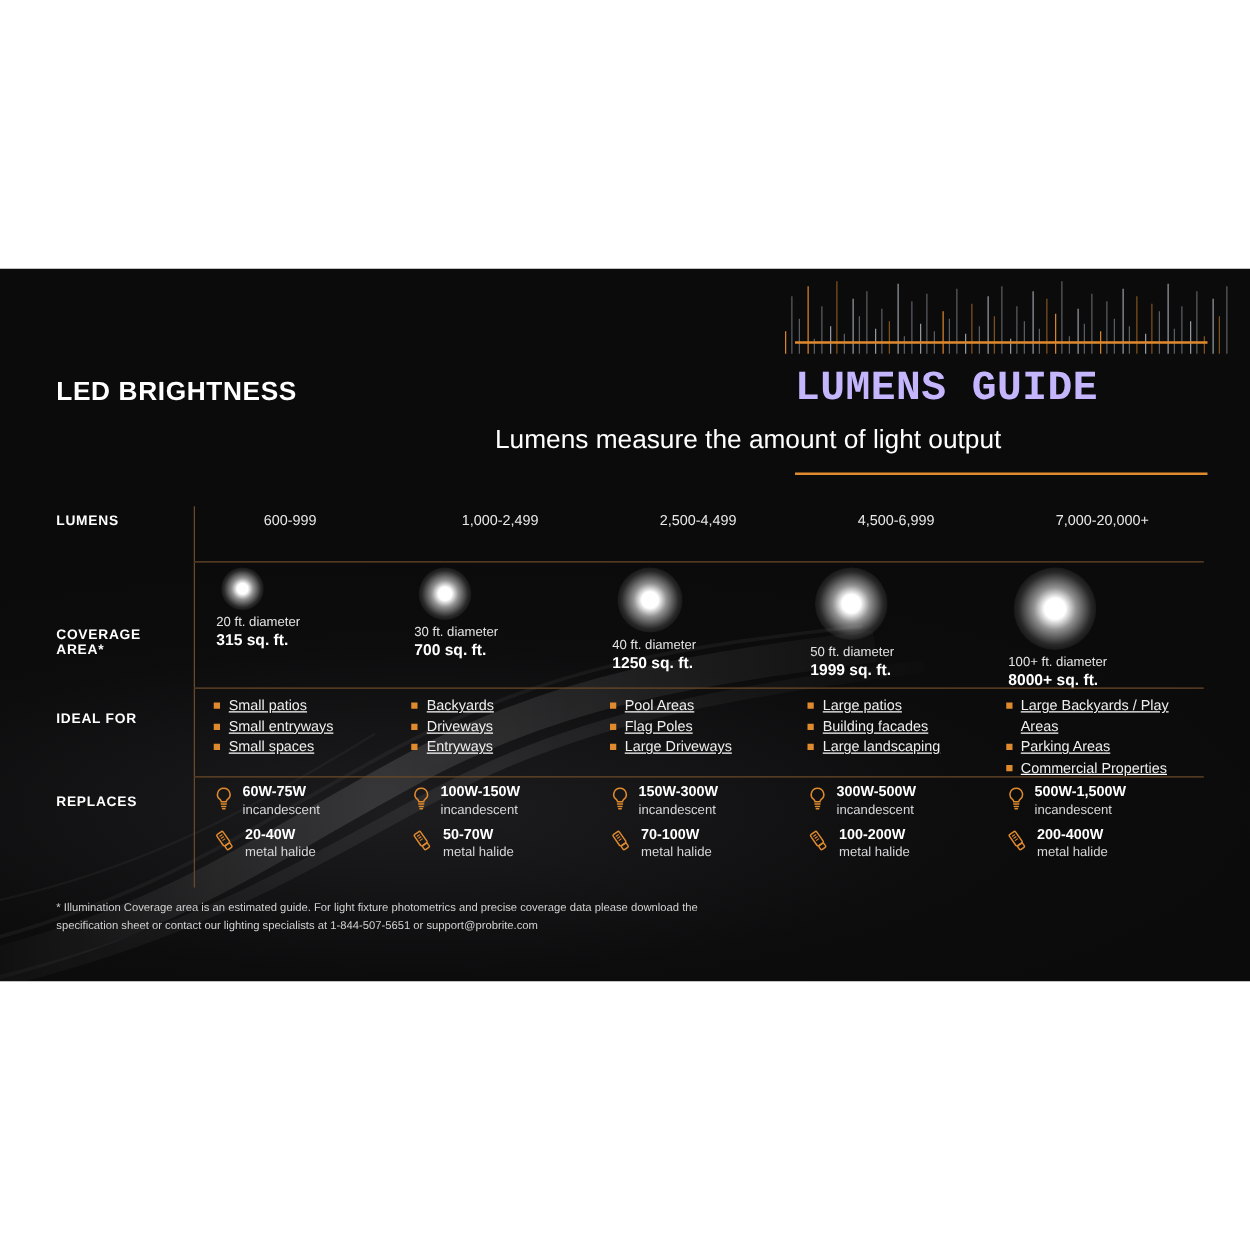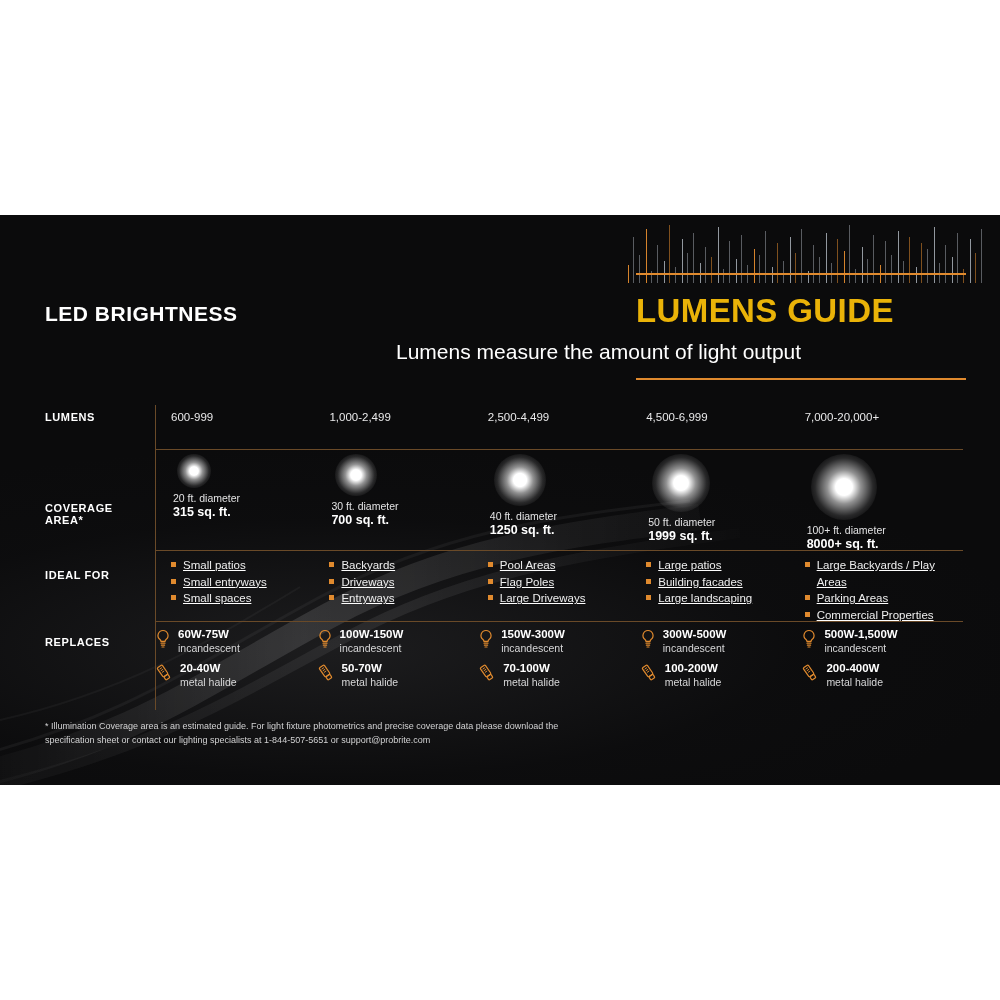--- a/index.html
+++ b/index.html
@@ -75,23 +75,24 @@
   .title-right {
     position: absolute;
     left: 636px;
     top: 78px;
     width: 330px;
   }
   .title-right .main {
     font-size: 33px;
     font-weight: bold;
     letter-spacing: .4px;
-    color: #eab308;
+    color: #c4b5fd;
     line-height: 1.1;
     white-space: nowrap;
+    font-family: Liberation Mono, monospace;
   }
   .rule-top {
     position: absolute;
     left: 636px;
     top: 58px;
     width: 330px;
     height: 2px;
     background: #e08a2e;
   }
   .subtitle {
@@ -158,20 +159,21 @@
     width: 1px;
     background: #6a4a28;
   }
 
   
   .row-lumens { height: 44px; }
   .row-lumens .cell {
     font-size: 11.5px;
     color: #e9e9ea;
     padding-top: 6px;
+    margin-left: 40px;
   }
 
   
   .row-coverage { height: 100px; align-items: center; }
   .cov-cell {
     position: relative;
     text-align: left;
     padding-top: 4px;
   }
   .lightblob {
@@ -439,21 +441,21 @@
           </div>
         </div>
       </div>
       <div class="hsep"></div>
 
       <div class="row row-replaces">
         <div class="rowlabel" style="padding-top:14px">REPLACES</div>
         <div class="vline"></div>
         <div class="cells">
 
-          <div class="cell" style="">
+          <div class="cell" style="padding-left:16px">
             <div class="repl-item">
               <span class="ico">
                 <svg width="16" height="20" viewBox="0 0 16 20">
                     <path d="M8 1.5a5 5 0 0 0-3 9c.6.5.9 1.1 1 1.8h4c.1-.7.4-1.3 1-1.8a5 5 0 0 0-3-9z" fill="none" stroke="#e08a2e" stroke-width="1.2"></path>
                     <path d="M6 14.2h4M6.4 16.2h3.2M7 18h2" stroke="#e08a2e" stroke-width="1.2" stroke-linecap="round"></path>
                   </svg>
               </span>
               <span class="repl-text">
                 <span class="t1" style="display:block">60W-75W</span>
                 <span class="t2" style="display:block">incandescent</span>

